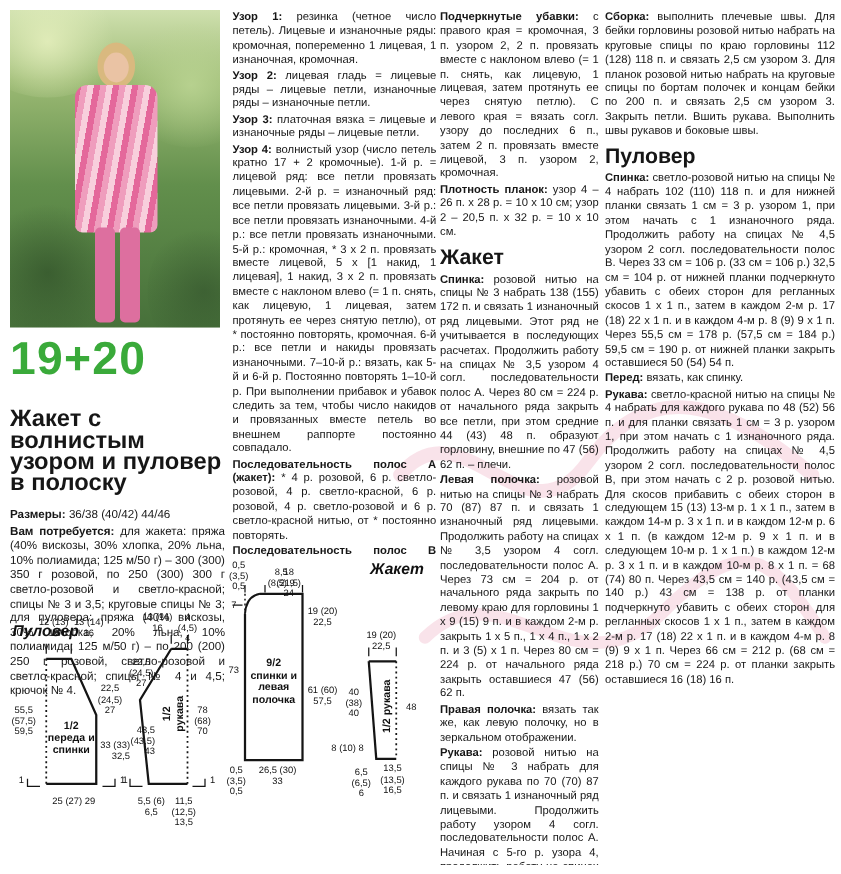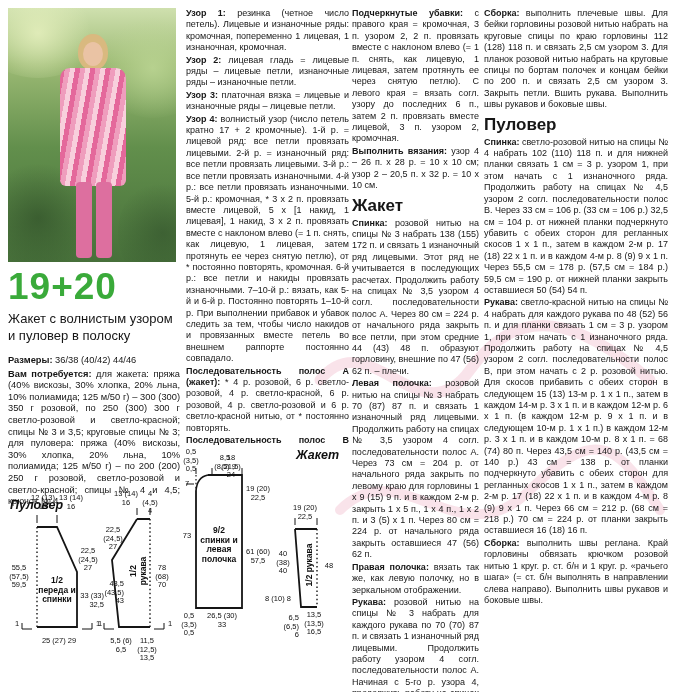--- a/index.html
+++ b/index.html
@@ -17,21 +17,21 @@
   .hair{position:absolute;left:70px;top:26px;width:30px;height:36px;background:#d9b97f;border-radius:50% 50% 45% 45%;}
   .face{position:absolute;left:75px;top:34px;width:20px;height:24px;background:#eac3a4;border-radius:50%;}
   .cardigan{position:absolute;left:52px;top:60px;width:66px;height:118px;border-radius:10px 10px 6px 6px;
             background:repeating-linear-gradient(100deg,#e4689b 0 5px,#ef9dbd 5px 10px,#f8cfdc 10px 15px);}
   .leg{position:absolute;top:174px;width:16px;height:76px;background:#dd6f9f;border-radius:4px;}
   .legL{left:68px;} .legR{left:88px;}
 
   
   .leftcol{position:absolute;left:8px;top:268px;width:172px;}
   .issue{font-size:37px;line-height:38px;font-weight:bold;color:#3aaa3a;letter-spacing:1px;}
-  .main-title{font-size:13px;line-height:17px;font-weight:normal;margin:4px 0 11px 0;}
+  .main-title{font-size:19px;line-height:17px;font-weight:bold;margin:21px 0 11px 0;}
   .intro{font-size:9.3px;line-height:11.6px;text-align:justify;}
   .intro .para{margin:0 0 2px 0;}
 
   
   .col{position:absolute;font-size:9px;line-height:11.4px;text-align:justify;overflow:hidden;}
   #col2{left:186px;top:8px;width:163px;height:438px;}
   #col3{left:352px;top:8px;width:127px;height:684px;}
   #col4{left:484px;top:8px;width:184px;height:684px;}
   .para{margin:0 0 1px 0;}
   .lead{font-weight:bold;}
@@ -83,34 +83,34 @@
     <div class="para"><b class="lead">Узор 1:</b> <span>резинка (четное число петель). Лицевые и изнаночные ряды: кромочная, попеременно 1 лицевая, 1 изнаночная, кромочная.</span></div>
     <div class="para"><b class="lead">Узор 2:</b> <span>лицевая гладь = лицевые ряды – лицевые петли, изнаночные ряды – изнаночные петли.</span></div>
     <div class="para"><b class="lead">Узор 3:</b> <span>платочная вязка = лицевые и изнаночные ряды – лицевые петли.</span></div>
     <div class="para"><b class="lead">Узор 4:</b> <span>волнистый узор (число петель кратно 17 + 2 кромочные). 1-й р. = лицевой ряд: все петли провязать лицевыми. 2-й р. = изнаночный ряд: все петли провязать лицевыми. 3-й р.: все петли провязать изнаночными. 4-й р.: все петли провязать изнаночными. 5-й р.: кромочная, * 3 x 2 п. провязать вместе лицевой, 5 x [1 накид, 1 лицевая], 1 накид, 3 x 2 п. провязать вместе с наклоном влево (= 1 п. снять, как лицевую, 1 лицевая, затем протянуть ее через снятую петлю), от * постоянно повторять, кромочная. 6-й р.: все петли и накиды провязать изнаночными. 7–10-й р.: вязать, как 5-й и 6-й р. Постоянно повторять 1–10-й р. При выполнении прибавок и убавок следить за тем, чтобы число накидов и провязанных вместе петель во внешнем раппорте постоянно совпадало.</span></div>
     <div class="para"><b class="lead">Последовательность полос А (жакет):</b> <span>* 4 р. розовой, 6 р. светло-розовой, 4 р. светло-красной, 6 р. розовой, 4 р. светло-розовой и 6 р. светло-красной нитью, от * постоянно повторять.</span></div>
     <div class="para"><b class="lead">Последовательность полос В (пуловер):</b> </div>
   </div>
 
   <div class="col" id="col3">
     <div class="para"><b class="lead">Подчеркнутые убавки:</b> <span>с правого края = кромочная, 3 п. узором 2, 2 п. провязать вместе с наклоном влево (= 1 п. снять, как лицевую, 1 лицевая, затем протянуть ее через снятую петлю). С левого края = вязать согл. узору до последних 6 п., затем 2 п. провязать вместе лицевой, 3 п. узором 2, кромочная.</span></div>
-    <div class="para"><b class="lead">Выполнить вязания:</b> <span>узор 4 – 26 п. x 28 р. = 10 x 10 см; узор 2 – 20,5 п. x 32 р. = 10 x 10 см.</span></div>
+    <div class="para"><b class="lead">Плотность планок:</b> <span>узор 4 – 26 п. x 28 р. = 10 x 10 см; узор 2 – 20,5 п. x 32 р. = 10 x 10 см.</span></div>
     <h2 class="section">Жакет</h2>
     <div class="para"><b class="lead">Спинка:</b> <span>розовой нитью на спицы № 3 набрать 138 (155) 172 п. и связать 1 изнаночный ряд лицевыми. Этот ряд не учитывается в последующих расчетах. Продолжить работу на спицах № 3,5 узором 4 согл. последовательности полос А. Через 80 см = 224 р. от начального ряда закрыть все петли, при этом средние 44 (43) 48 п. образуют горловину, внешние по 47 (56) 62 п. – плечи.</span></div>
     <div class="para"><b class="lead">Левая полочка:</b> <span>розовой нитью на спицы № 3 набрать 70 (87) 87 п. и связать 1 изнаночный ряд лицевыми. Продолжить работу на спицах № 3,5 узором 4 согл. последовательности полос А. Через 73 см = 204 р. от начального ряда закрыть по левому краю для горловины 1 x 9 (15) 9 п. и в каждом 2-м р. закрыть 1 x 5 п., 1 x 4 п., 1 x 2 п. и 3 (5) x 1 п. Через 80 см = 224 р. от начального ряда закрыть оставшиеся 47 (56) 62 п.</span></div>
     <div class="para"><b class="lead">Правая полочка:</b> <span>вязать так же, как левую полочку, но в зеркальном отображении.</span></div>
     <div class="para"><b class="lead">Рукава:</b> <span>розовой нитью на спицы № 3 набрать для каждого рукава по 70 (70) 87 п. и связать 1 изнаночный ряд лицевыми. Продолжить работу узором 4 согл. последовательности полос А. Начиная с 5-го р. узора 4, продолжить работу на спицах № 3,5. Через 8 см = 22 р. (10 см = 28 р.) 8 см = 22 р. от начального ряда прибавить с обеих сторон для скосов 1 x 1 п., затем в каждом 8-м р. 13 (1) 10 x 1 п. и в каждом 6-м р. 0 (15) 4 x 1 п. согл. цвету нити и узору = 98 (104) 117 п. Через 48 см = 134 р. от начального ряда закрыть все петли.</span></div>
   </div>
 
   <div class="col" id="col4">
     <div class="para"><b class="lead">Сборка:</b> <span>выполнить плечевые швы. Для бейки горловины розовой нитью набрать на круговые спицы по краю горловины 112 (128) 118 п. и связать 2,5 см узором 3. Для планок розовой нитью набрать на круговые спицы по бортам полочек и концам бейки по 200 п. и связать 2,5 см узором 3. Закрыть петли. Вшить рукава. Выполнить швы рукавов и боковые швы.</span></div>
     <h2 class="section">Пуловер</h2>
     <div class="para"><b class="lead">Спинка:</b> <span>светло-розовой нитью на спицы № 4 набрать 102 (110) 118 п. и для нижней планки связать 1 см = 3 р. узором 1, при этом начать с 1 изнаночного ряда. Продолжить работу на спицах № 4,5 узором 2 согл. последовательности полос В. Через 33 см = 106 р. (33 см = 106 р.) 32,5 см = 104 р. от нижней планки подчеркнуто убавить с обеих сторон для регланных скосов 1 x 1 п., затем в каждом 2-м р. 17 (18) 22 x 1 п. и в каждом 4-м р. 8 (9) 9 x 1 п. Через 55,5 см = 178 р. (57,5 см = 184 р.) 59,5 см = 190 р. от нижней планки закрыть оставшиеся 50 (54) 54 п.</span></div>
+    <div class="para"><b class="lead">Перед:</b> <span>вязать, как спинку.</span></div>
     <div class="para"><b class="lead">Рукава:</b> <span>светло-красной нитью на спицы № 4 набрать для каждого рукава по 48 (52) 56 п. и для планки связать 1 см = 3 р. узором 1, при этом начать с 1 изнаночного ряда. Продолжить работу на спицах № 4,5 узором 2 согл. последовательности полос В, при этом начать с 2 р. розовой нитью. Для скосов прибавить с обеих сторон в следующем 15 (13) 13-м р. 1 x 1 п., затем в каждом 14-м р. 3 x 1 п. и в каждом 12-м р. 6 x 1 п. (в каждом 12-м р. 9 x 1 п. и в следующем 10-м р. 1 x 1 п.) в каждом 12-м р. 3 x 1 п. и в каждом 10-м р. 8 x 1 п. = 68 (74) 80 п. Через 43,5 см = 140 р. (43,5 см = 140 р.) 43 см = 138 р. от планки подчеркнуто убавить с обеих сторон для регланных скосов 1 x 1 п., затем в каждом 2-м р. 17 (18) 22 x 1 п. и в каждом 4-м р. 8 (9) 9 x 1 п. Через 66 см = 212 р. (68 см = 218 р.) 70 см = 224 р. от планки закрыть оставшиеся 16 (18) 16 п.</span></div>
-    <div class="para"><b class="lead">Сборка:</b> <span>выполнить швы реглана. Край горловины обвязать крючком розовой нитью 1 круг. р. ст. б/н и 1 круг. р. «рачьего шага» (= ст. б/н выполнять в направлении слева направо). Выполнить швы рукавов и боковые швы.</span></div>
   </div>
 
   <div id="diagrams">
     <svg width="362" height="251" viewBox="0 0 362 251">
 
       <path d="M37 79 H57 L77 124 V179 H37" fill="none" stroke="#151515" stroke-width="1.8"></path>
       <line x1="37" y1="79" x2="37" y2="179" stroke="#151515" stroke-width="1.4" stroke-dasharray="1.5 2.6"></line>
       <line x1="37" y1="67" x2="37" y2="75" stroke="#151515" stroke-width="1"></line>
       <line x1="57" y1="67" x2="57" y2="75" stroke="#151515" stroke-width="1"></line>
       <path d="M22 175 v6 h10" fill="none" stroke="#151515" stroke-width="1"></path>
@@ -167,17 +167,17 @@
     <div class="dim" style="left:245px;top:37px;width:26px;">19 (20) 22,5</div>
     <div class="dim" style="left:245px;top:100px;width:26px;">61 (60) 57,5</div>
     <div class="dim piece-name" style="left:199px;top:78px;width:40px;">9/2 спинки и левая полочка</div>
     <div class="dim" style="left:202px;top:164px;width:40px;">26,5 (30) 33</div>
     <div class="dim" style="left:178px;top:164px;width:22px;">0,5 (3,5) 0,5</div>
     <div class="dim" style="left:291px;top:56px;width:28px;">19 (20) 22,5</div>
     <div class="dim" style="left:272px;top:102px;width:22px;">40 (38) 40</div>
     <div class="dim" style="left:322px;top:114px;width:14px;text-align:center;">48</div>
     <div class="dim piece-name rot" style="left:288px;top:112px;width:44px;height:10px;">1/2 рукава</div>
     <div class="dim" style="left:260px;top:147px;width:36px;">8 (10) 8</div>
-    <div class="dim" style="left:279px;top:166px;width:20px;text-align:right;">6,5 (6,5) 6</div>
+    <div class="dim" style="left:279px;top:166px;width:20px;">6,5 (6,5) 6</div>
     <div class="dim" style="left:299px;top:163px;width:30px;">13,5 (13,5) 16,5</div>
   </div>
 
 </div>
 
 </body></html>

